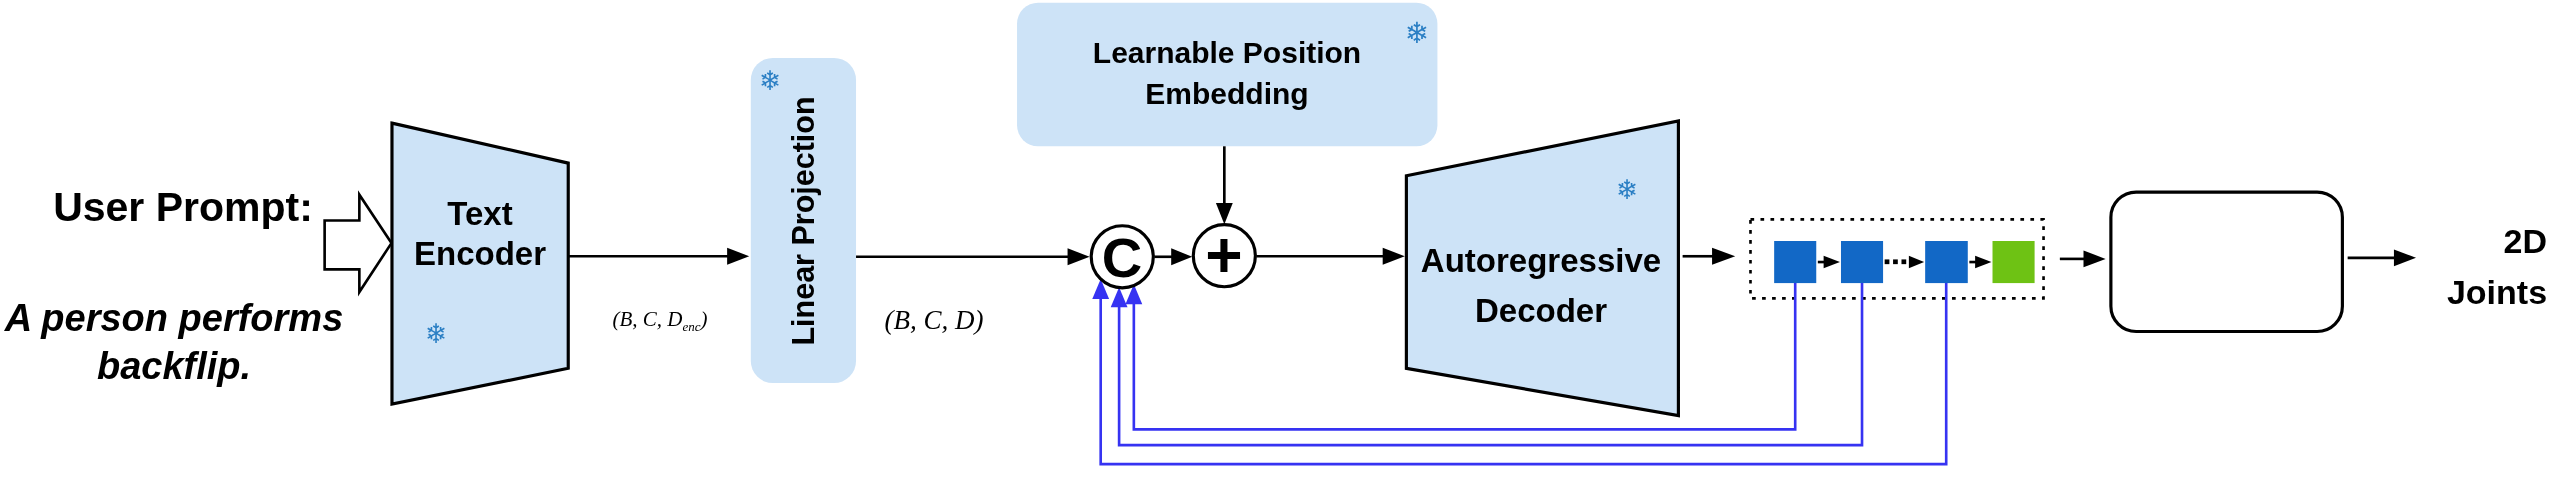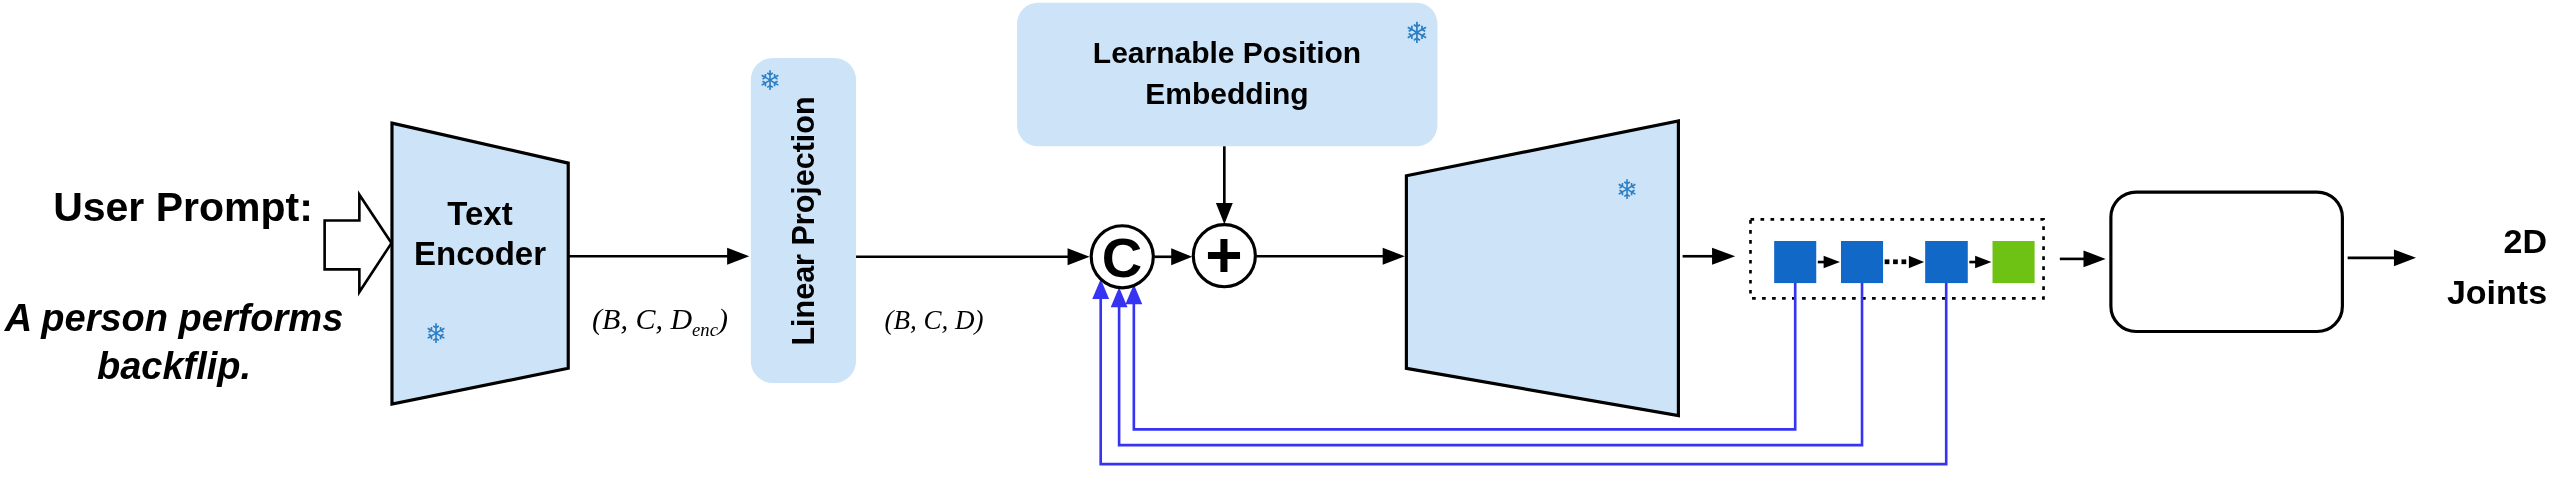--- a/index.html
+++ b/index.html
@@ -128,33 +128,35 @@
   <div class="lbl" style="left:480px;top:234px;font-size:33px;line-height:1.22;">Text
 Encoder</div>
 
   <div class="lbl italic" style="left:174px;top:343px;font-size:38px;line-height:1.26;">A person performs
 backflip.</div>
   <div class="snow" style="left:436px;top:333px;font-size:27px;">❄</div>
 
   <div class="lbl rot" style="left:804px;top:221px;font-size:30.5px;">Linear Projection</div>
   <div class="snow" style="left:770px;top:80px;font-size:27px;">❄</div>
 
-  <div class="mathlbl" style="left:660px;top:321px;font-size:30px;">
+  <div class="mathlbl" style="left:660px;top:321px;font-size:21px;">
     <span>(B, C, D</span><sub>enc</sub><span>)</span>
   </div>
 
   <div class="mathlbl" style="left:934px;top:320px;font-size:27px;">(B, C, D)</div>
 
   <div class="lbl" style="left:1227px;top:74px;font-size:30px;line-height:1.36;">Learnable Position
 Embedding</div>
   <div class="snow" style="left:1417px;top:33px;font-size:29px;">❄</div>
 
   <div class="opglyph" style="left:1122px;top:258px;font-size:56px;">C</div>
   <div class="opglyph" style="left:1224px;top:255px;font-size:64px;">+</div>
 
+  <div class="lbl" style="left:1541px;top:285px;font-size:33px;line-height:1.5;">Autoregressive
+Decoder</div>
   <div class="snow" style="left:1627px;top:189px;font-size:27px;">❄</div>
 
 
   <div class="lbl" style="left:2497px;top:267px;font-size:34px;line-height:1.5;text-align:right;">2D
 Joints</div>
 
 </div>
 
 
 </body></html>

